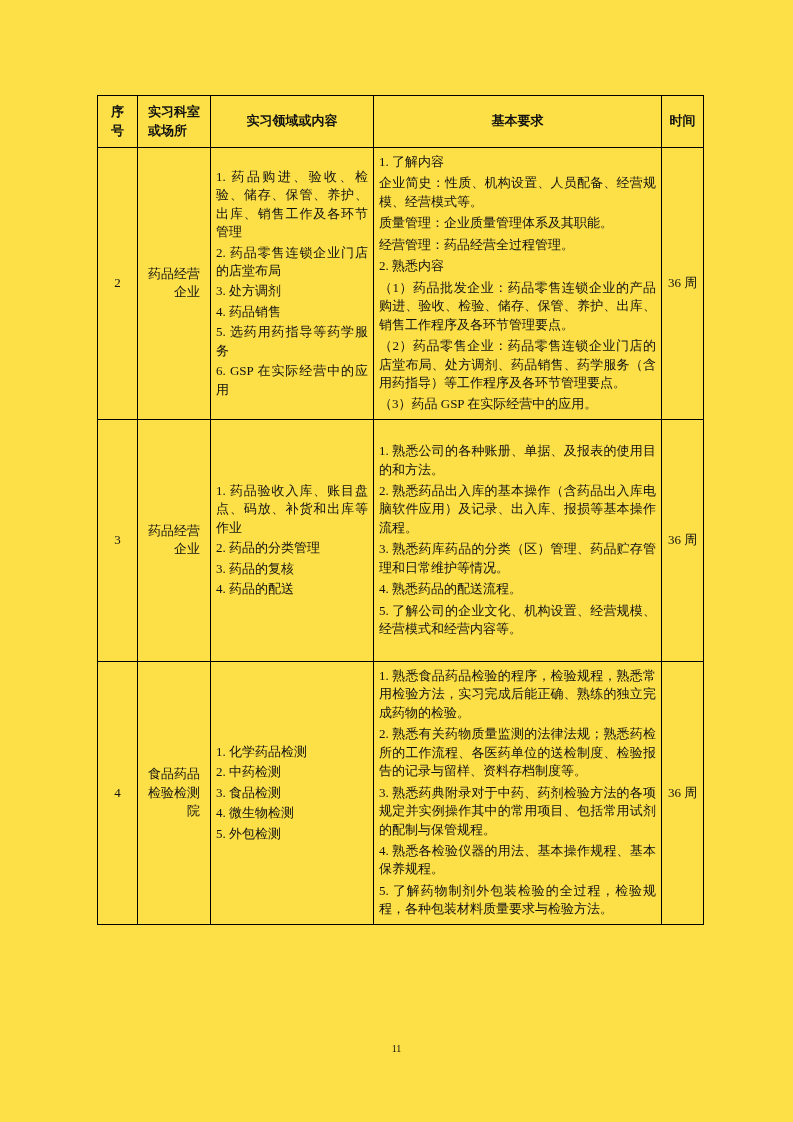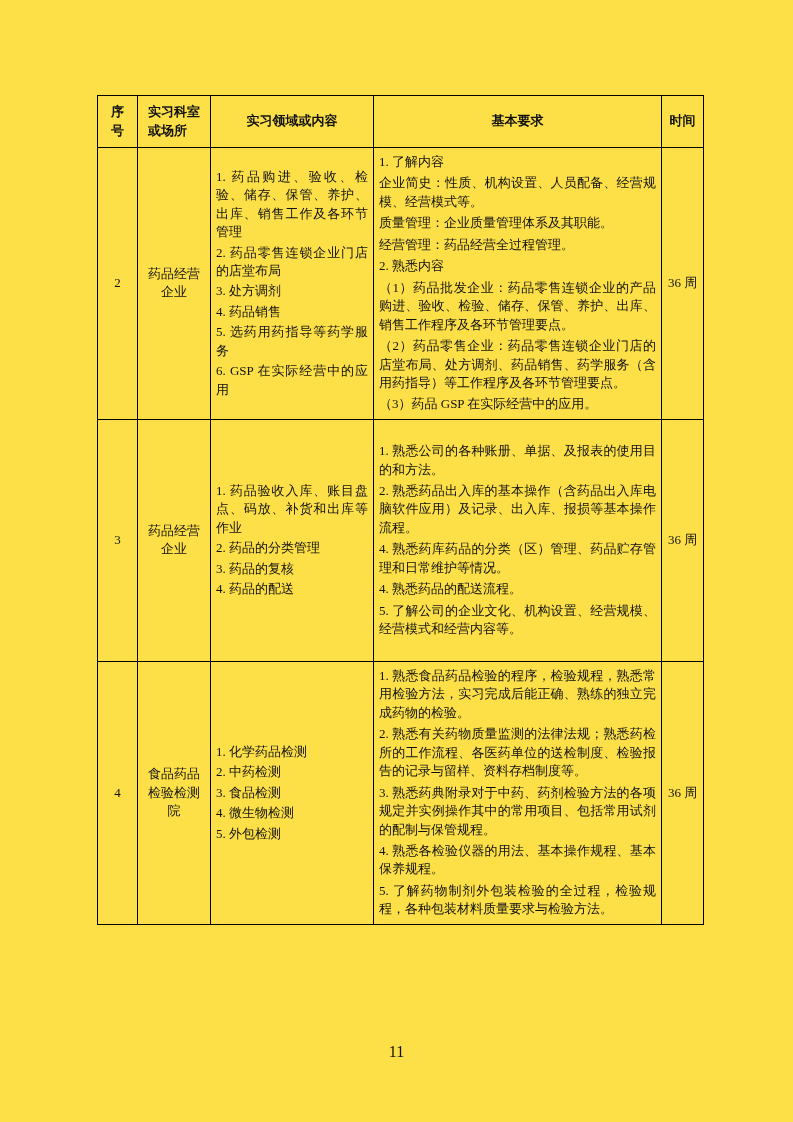--- a/index.html
+++ b/index.html
@@ -34,31 +34,31 @@
     padding:2px 2px;
   }
   .doc-table tbody tr:nth-child(1){height:143px;}
   .doc-table tbody tr:nth-child(2){height:242px;}
   .doc-table tbody tr:nth-child(3){height:172px;}
   .doc-table tbody tr:nth-child(4){height:235px;}
   .w1{display:inline-block;width:1.2em;text-align:center;}
   .w4{display:inline-block;width:4em;text-align:left;}
   .cell-no,.cell-time{text-align:center;white-space:nowrap;}
   .cell-place{text-align:center;}
-  .place-text{display:inline-block;width:4em;text-align:center;}
+  .place-text{display:inline-block;width:4em;text-align:right;}
   .cell-content{padding:2px 6px 2px 8px;}
   .content-item{margin:2px 0;text-align:justify;}
   .cell-req{padding:2px 5px;}
   .req-par{margin:3px 0;text-align:justify;}
   .page-number{
     position:absolute;
     top:1043px;left:0;
     width:100%;
     text-align:center;
-    font-size:16px;
+    font-size:10px;
   }
 </style>
 </head>
 <body>
 
 <div class="page">
 
   <table class="doc-table">
     <colgroup>
       <col style="width:40px">
@@ -105,21 +105,21 @@
           <td class="cell-place"><span class="place-text">药品经营企业</span></td>
           <td class="cell-content">
             <div class="content-item">1. 药品验收入库、账目盘点、码放、补货和出库等作业</div>
             <div class="content-item">2. 药品的分类管理</div>
             <div class="content-item">3. 药品的复核</div>
             <div class="content-item">4. 药品的配送</div>
           </td>
           <td class="cell-req">
             <p class="req-par">1. 熟悉公司的各种账册、单据、及报表的使用目的和方法。</p>
             <p class="req-par">2. 熟悉药品出入库的基本操作（含药品出入库电脑软件应用）及记录、出入库、报损等基本操作流程。</p>
-            <p class="req-par">4. 熟悉药库药品的分类（区）管理、药品贮存管理和日常维护等情况。</p>
+            <p class="req-par">3. 熟悉药库药品的分类（区）管理、药品贮存管理和日常维护等情况。</p>
             <p class="req-par">4. 熟悉药品的配送流程。</p>
             <p class="req-par">5. 了解公司的企业文化、机构设置、经营规模、经营模式和经营内容等。</p>
           </td>
           <td class="cell-time">36 周</td>
         </tr>
         <tr>
           <td class="cell-no">4</td>
           <td class="cell-place"><span class="place-text">食品药品检验检测院</span></td>
           <td class="cell-content">
             <div class="content-item">1. 化学药品检测</div>

